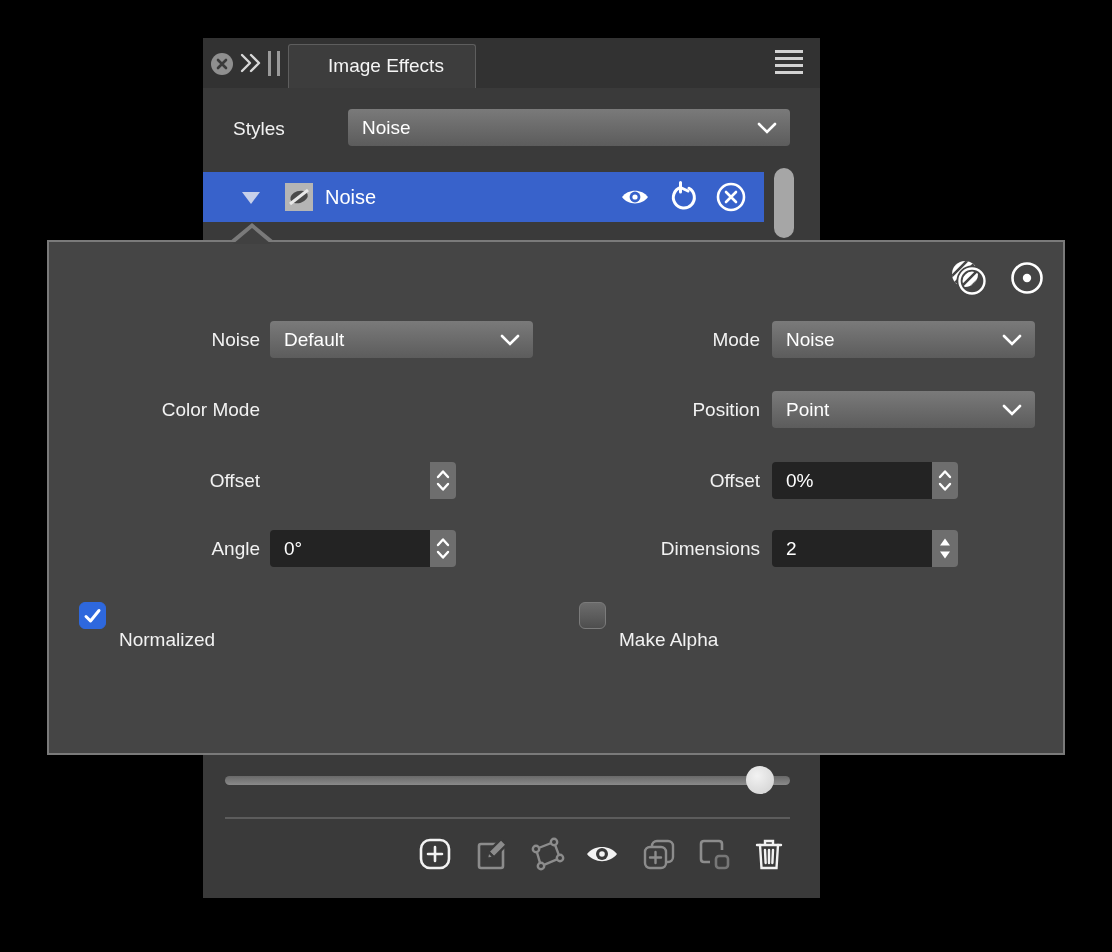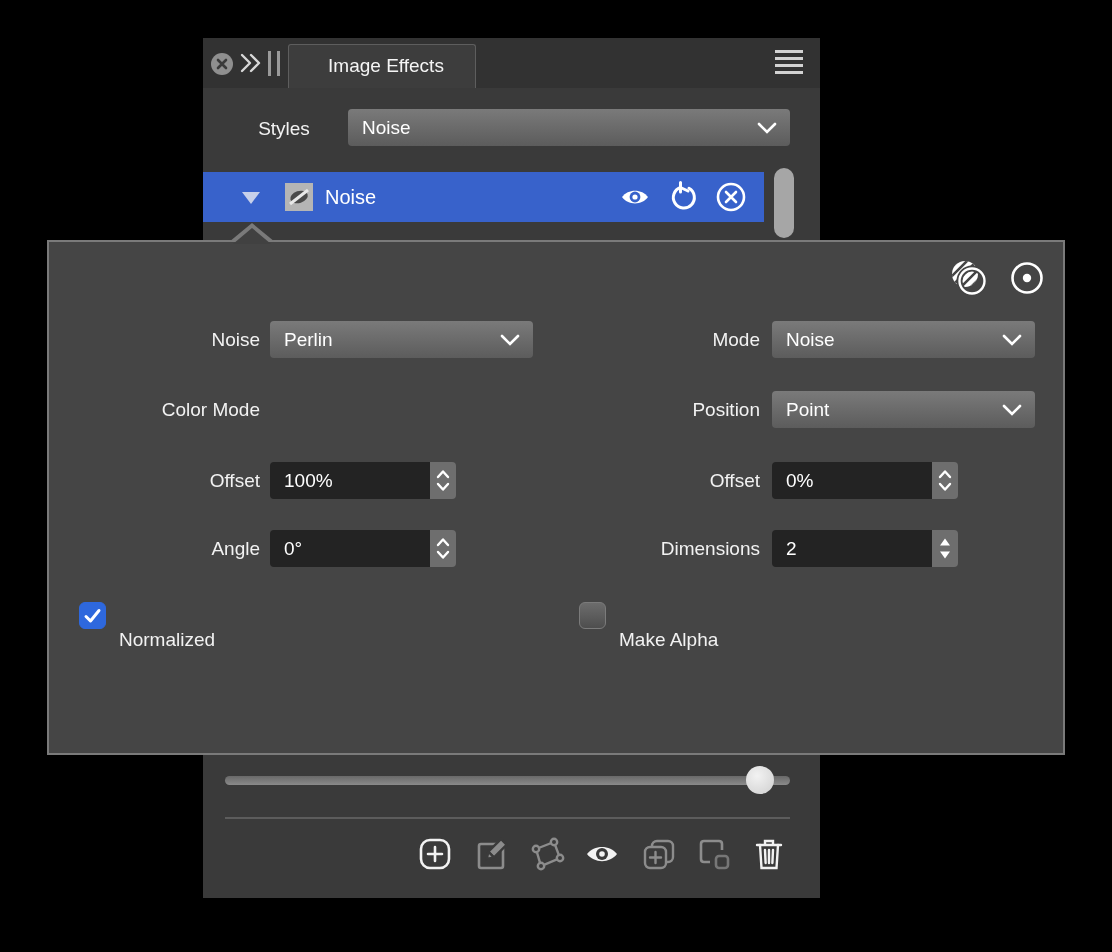--- a/index.html
+++ b/index.html
@@ -22,21 +22,21 @@
          background:#3d3d3d; border:1px solid #5e5e5e; border-bottom:none;
          border-radius:3px 3px 0 0; color:#f5f5f5; font-size:19px;
          text-align:center; line-height:42px;padding-left:8px; }
   .hamburger { position:absolute; left:572px; top:12px; width:28px; height:26px; }
   .hamburger i { position:absolute; left:0; width:28px; height:3px; background:#d2d2d2; }
   .hamburger i:nth-child(1){top:0;} .hamburger i:nth-child(2){top:7px;}
   .hamburger i:nth-child(3){top:14px;} .hamburger i:nth-child(4){top:21px;}
 
   
   .styles-label { position:absolute; left:30px; top:72px; width:102px; height:37px;
-                  color:#f2f2f2; font-size:19px; text-align:center; line-height:37px; }
+                  color:#f2f2f2; font-size:19px; text-align:left; line-height:37px; }
   .dropdown { background:linear-gradient(#7a7a7a,#5c5c5c); border-radius:4px;
               color:#fff; font-size:19px; line-height:37px; height:37px;
               padding-left:14px; cursor:pointer; position:absolute; }
   .dropdown svg { position:absolute; right:13px; top:13px; }
   #styles-dd { left:145px; top:71px; width:442px; }
 
   
   #noise-row { position:absolute; left:0; top:134px; width:561px; height:50px;
                background:#3862cb; }
   .expand-tri { position:absolute; left:39px; top:20px; width:0; height:0;
@@ -270,21 +270,21 @@
   </div>
   <div class="tool-circle" id="tc-center">
     <svg width="40" height="40" viewBox="0 0 40 40">
       <circle cx="20" cy="20" r="14.5" fill="none" stroke="#fff" stroke-width="2.6"></circle>
       <circle cx="20" cy="20" r="4.2" fill="#fff"></circle>
     </svg>
   </div>
 
   <div class="flabel lab-l r1">Noise</div>
   <div class="dropdown dd-l r1">
-    <span>Perlin</span>
+    <span>Default</span>
     <span>
       <svg width="20" height="12" viewBox="0 0 20 12" fill="none" stroke="#fff" stroke-width="2.6" stroke-linecap="round">
           <path d="M2 2 L10 10 L18 2"></path>
         </svg>
     </span>
   </div>
   <div class="flabel lab-r r1">Mode</div>
   <div class="dropdown dd-r r1">
     <span>Noise</span>
     <span>
@@ -300,21 +300,20 @@
     <span>Point</span>
     <span>
       <svg width="20" height="12" viewBox="0 0 20 12" fill="none" stroke="#fff" stroke-width="2.6" stroke-linecap="round">
           <path d="M2 2 L10 10 L18 2"></path>
         </svg>
     </span>
   </div>
 
   <div class="flabel lab-l r3">Offset</div>
   <div class="numctl num-l r3">
-    <div class="field">100%</div>
     <div class="stepper">
       <span>
         <svg width="16" height="25" viewBox="0 0 16 25" fill="none" stroke="#fff" stroke-width="2.4" stroke-linecap="round" stroke-linejoin="round">
           <path d="M3 9 L8 3.5 L13 9"></path>
             <path d="M3 16 L8 21.5 L13 16"></path>
         </svg>
       </span>
     </div>
   </div>
   <div class="flabel lab-r r3">Offset</div>

